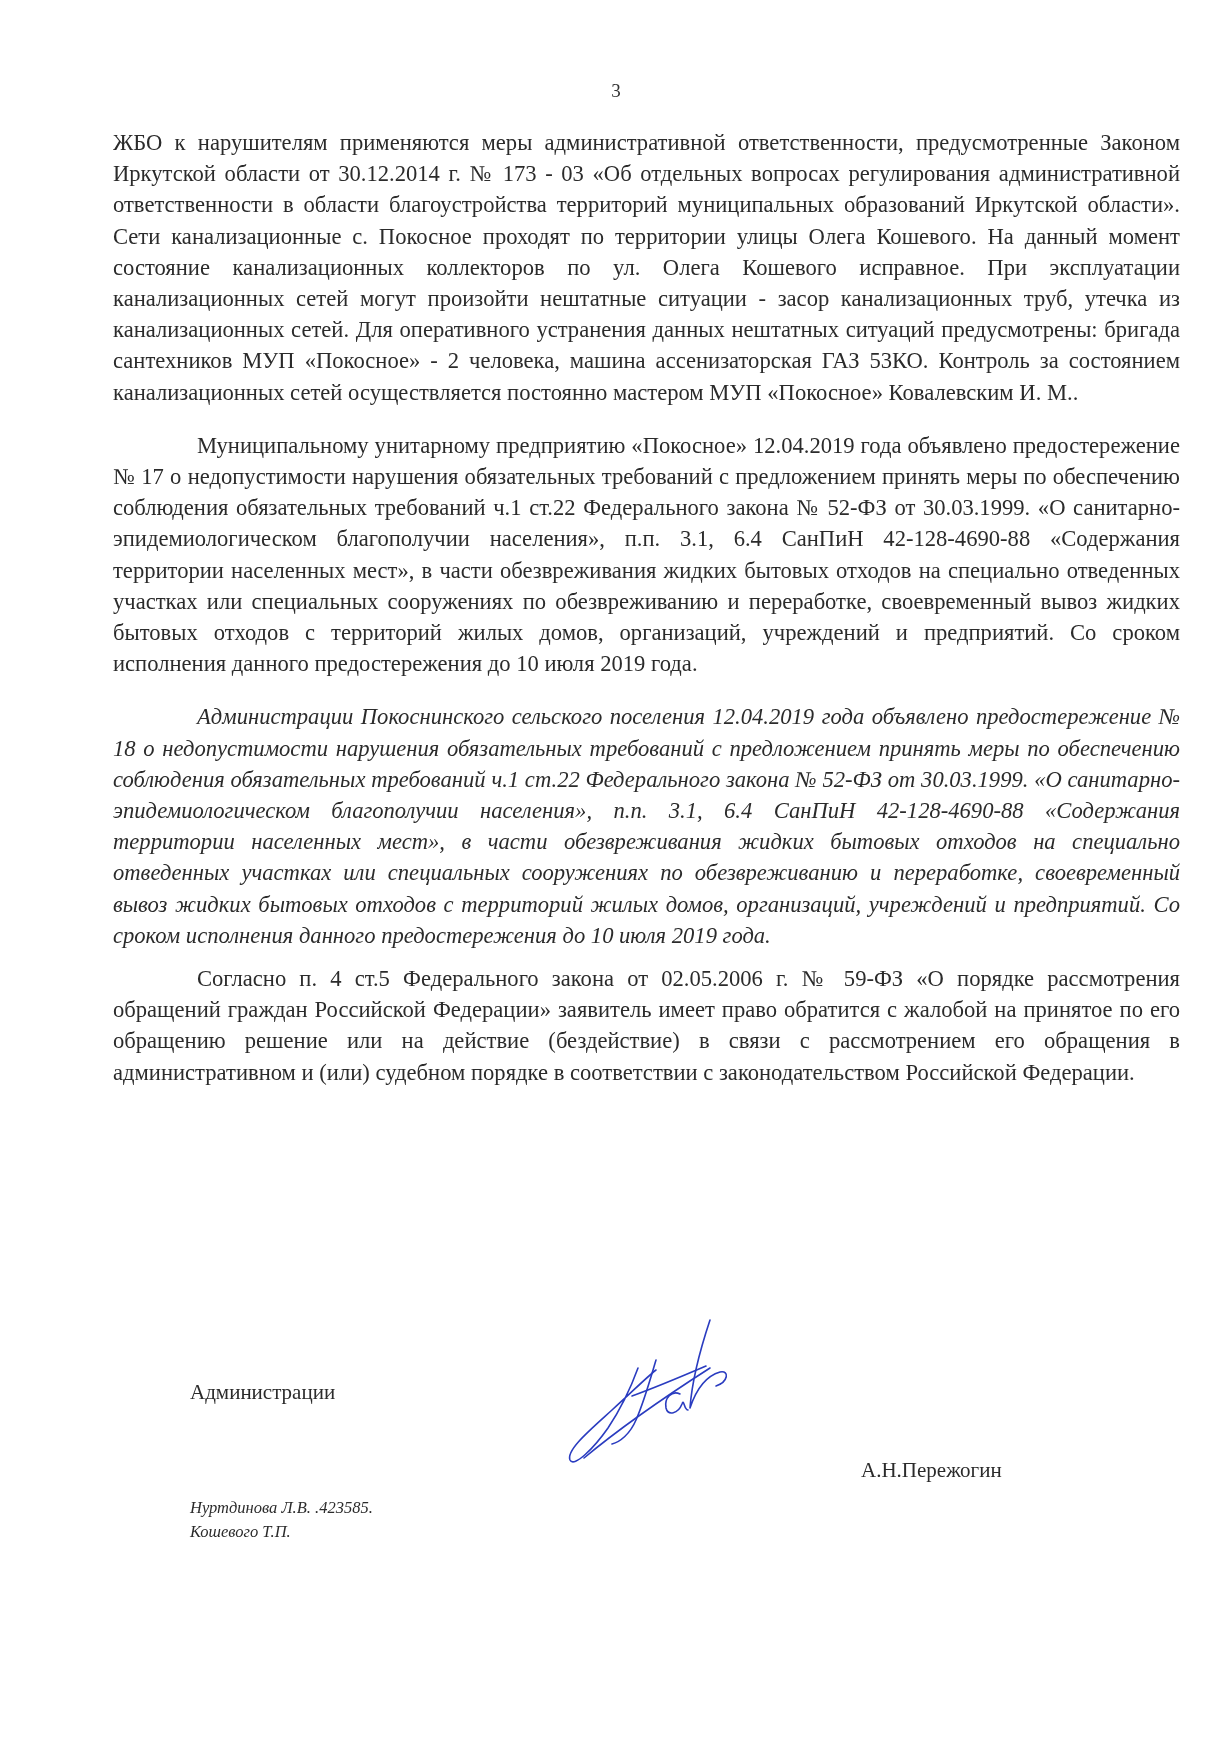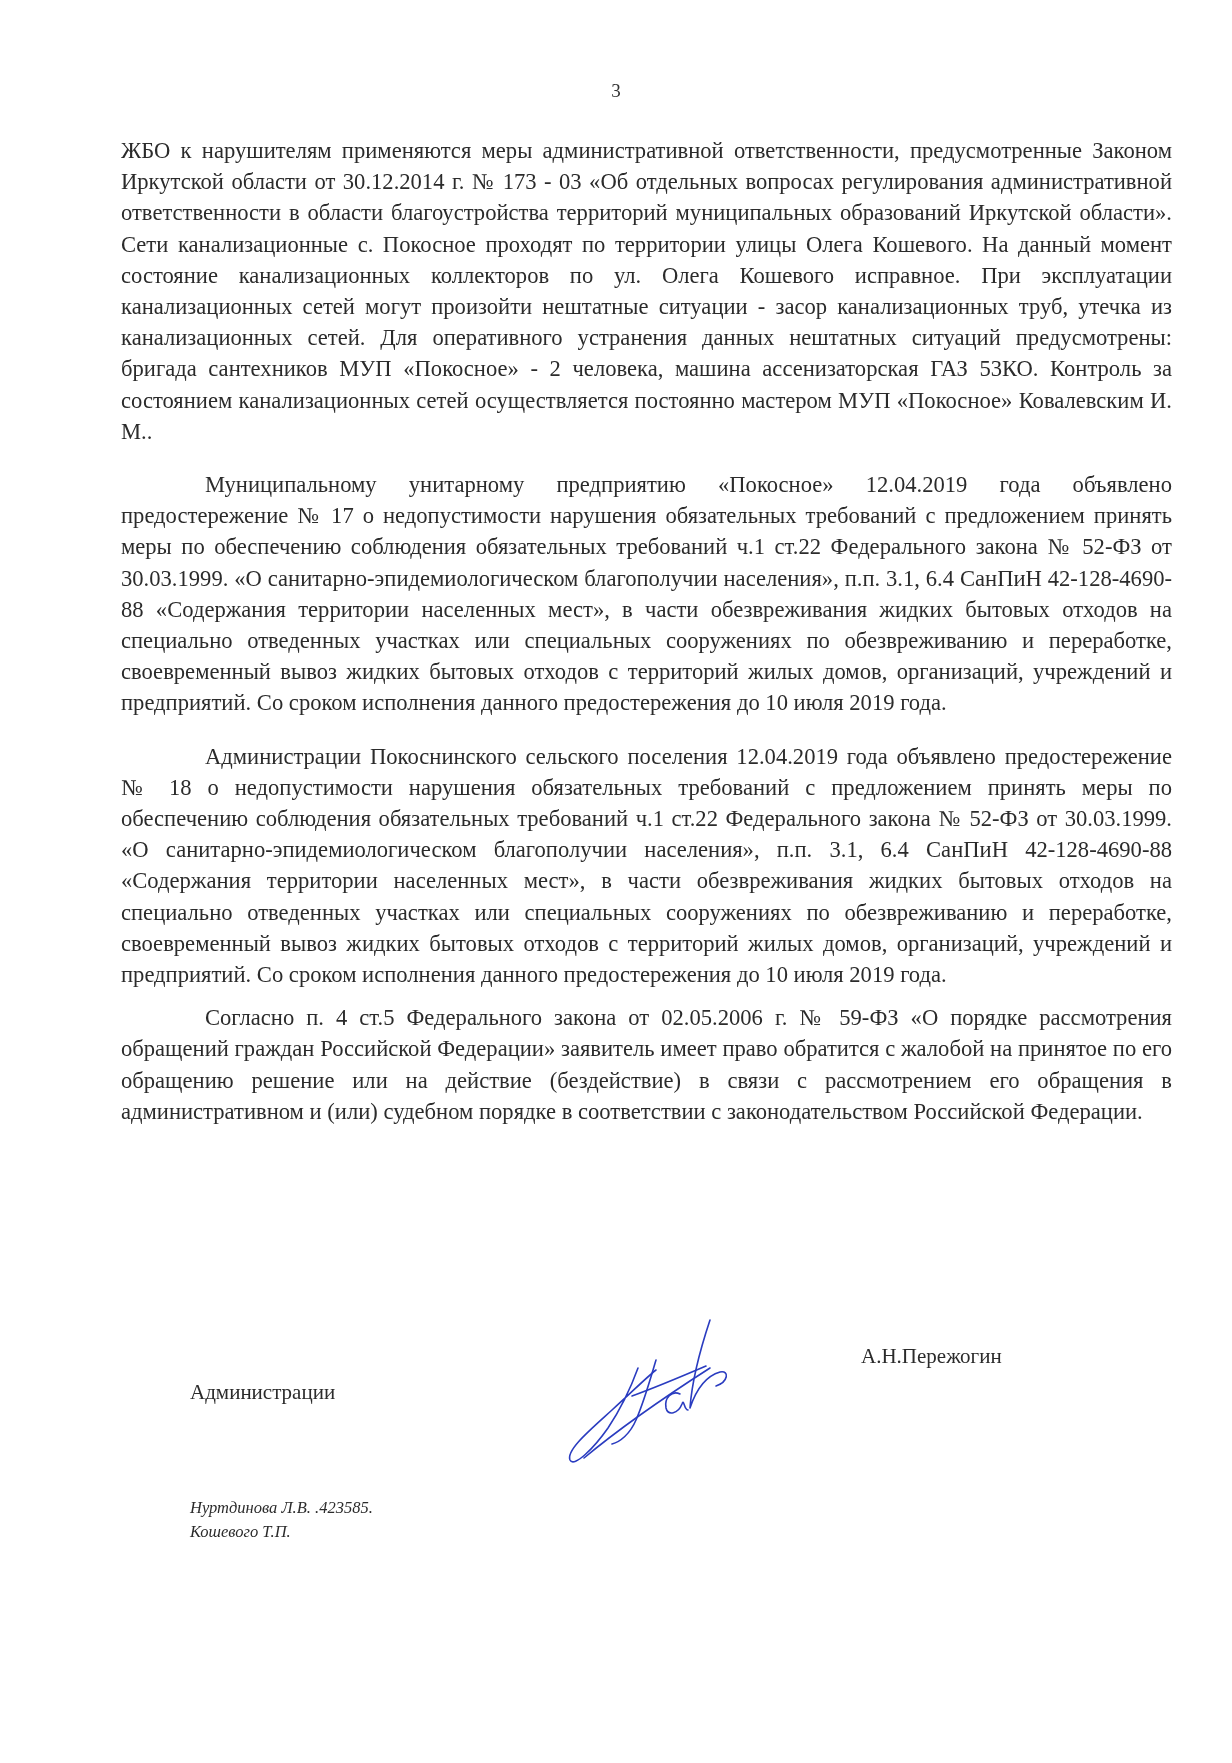--- a/index.html
+++ b/index.html
@@ -2,27 +2,27 @@
 <html><head>
 <meta charset="utf-8">
 <style>
   html, body { margin: 0; padding: 0; background: #ffffff; }
   body { width: 1232px; height: 1763px; position: relative; overflow: hidden;
          font-family: "Liberation Serif", "DejaVu Serif", serif; color: #2b2b2b; }
   .page-number { position: absolute; top: 80px; left: 0; width: 1232px; text-align: center;
                  font-size: 19px; color: #333; }
   .body-text { position: absolute; left: 113px; width: 1067px; top: 127px;
                font-size: 22.6px; line-height: 31.2px; }
-  .para { text-align: justify; text-align-last: left; margin: 8px; }
+  .para { text-align: justify; text-align-last: left; margin: 0; }
   .para.indent { text-indent: 84px; }
   .p1 { margin-bottom: 22px; }
   .p2 { margin-bottom: 22px; }
-  .p3 { margin-bottom: 12px; }
+  .p3 { margin-bottom: 12px; font-style: italic; }
   .sig-title { position: absolute; left: 190px; top: 1380px; font-size: 21px; }
-  .sig-name { position: absolute; left: 861px; top: 1344px; font-size: 21px; }
+  .sig-name { position: absolute; left: 861px; top: 1458px; font-size: 21px; }
   .signature { position: absolute; left: 560px; top: 1310px; width: 190px; height: 170px; }
   .executors { position: absolute; left: 190px; top: 1496px; font-size: 16.5px; line-height: 24px; }
   .executor { display: block; font-style: italic; }
 </style>
 </head>
 <body>
 
 <div class="page-number">3</div>
 
 <div class="body-text">

